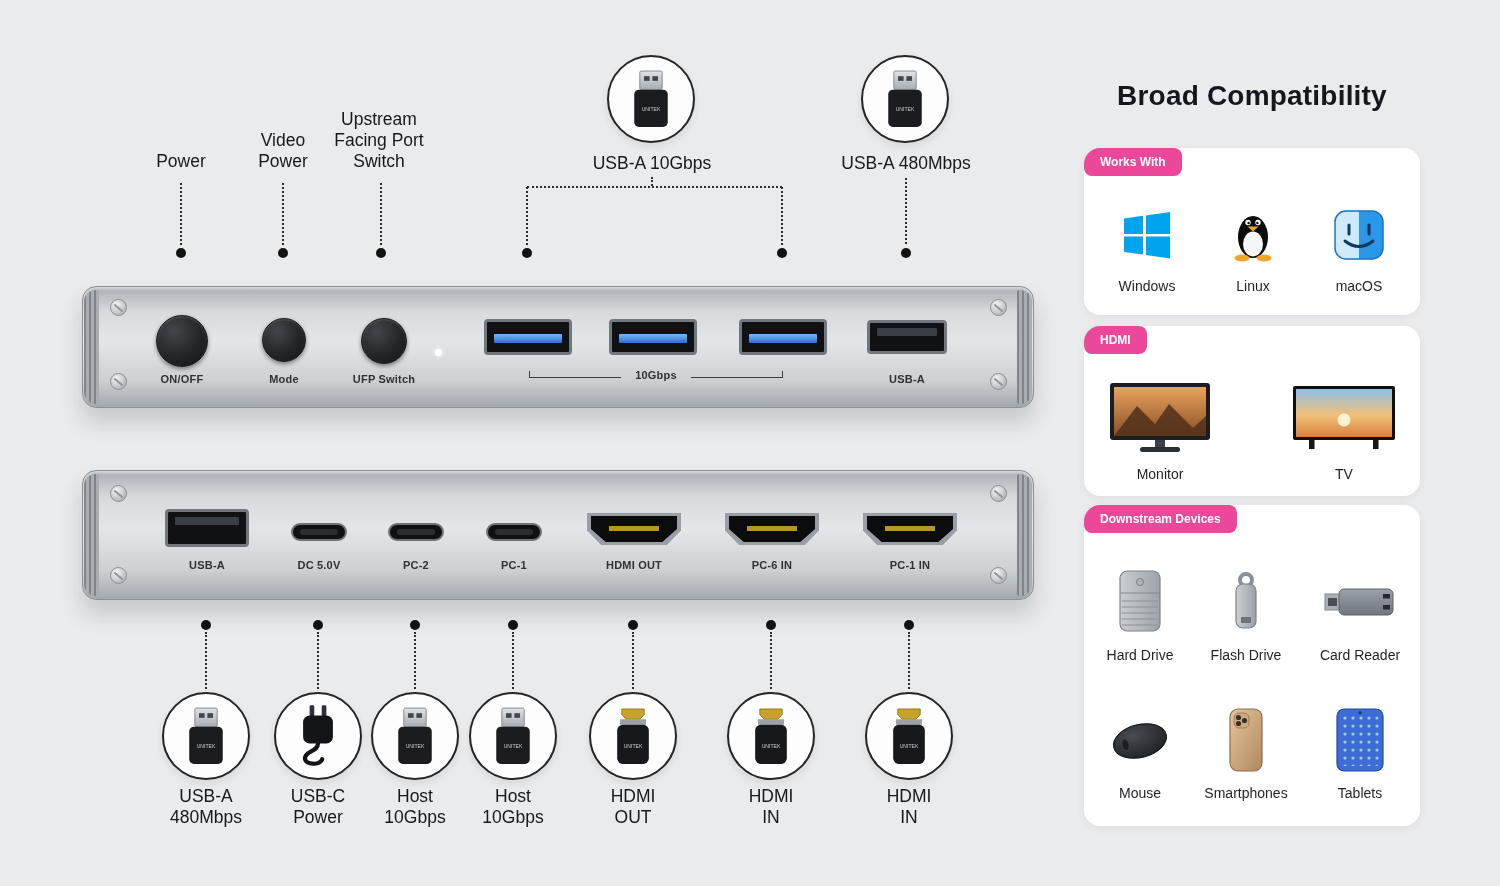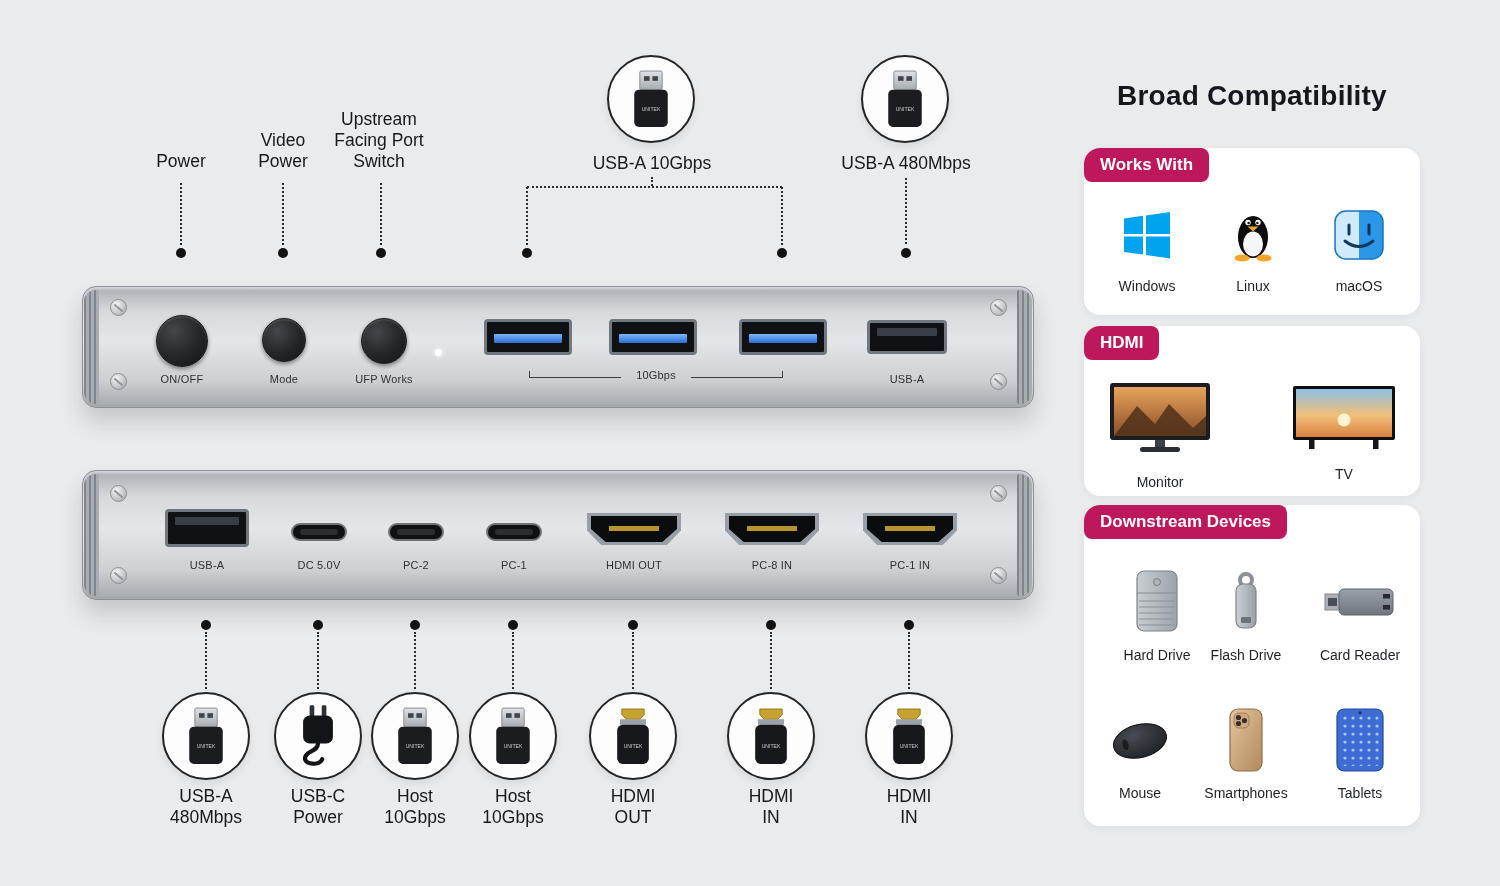--- a/index.html
+++ b/index.html
@@ -22,41 +22,41 @@
   .cap{position:absolute;top:3px;bottom:3px;width:15px;
     background:repeating-linear-gradient(90deg,#7f858b 0 2px,#a7adb2 2px 5px)}
   .cap.left{left:1px;border-radius:12px 2px 2px 12px}
   .cap.right{right:1px;border-radius:2px 12px 12px 2px}
   .screw{position:absolute;width:17px;height:17px;border-radius:50%;border:1px solid #8a9095;
     background:radial-gradient(circle at 35% 30%,#f3f5f6,#c6cbcf 55%,#9ba1a6)}
   .screw::after{content:"";position:absolute;left:2px;right:2px;top:6.5px;height:2px;background:#90969b;transform:rotate(40deg)}
   .knob{position:absolute;border-radius:50%;border:1px solid #17191b;
     background:radial-gradient(circle at 34% 30%,#43464b,#232528 55%,#121315);
     box-shadow:0 2px 4px rgba(0,0,0,.45), inset 0 1px 2px rgba(255,255,255,.18)}
-  .dev-label{position:absolute;font-size:11px;font-weight:400;color:#2e3237;text-align:center;letter-spacing:.2px}
+  .dev-label{position:absolute;font-size:11px;font-weight:700;color:#2e3237;text-align:center;letter-spacing:.2px}
   .led{position:absolute;width:7px;height:7px;border-radius:50%;background:#fff;box-shadow:0 0 5px #fff}
 
   .usb-port{position:absolute;width:88px;height:36px;background:#101114;border:3px solid #71777e;border-radius:4px}
   .usb-port::after{content:"";position:absolute;left:7px;right:7px;top:12px;height:9px;
     background:linear-gradient(180deg,#79b6ff,#2e6fd2);border-radius:1px}
   .usb-port.black{width:80px;height:34px}
   .usb-port.black::after{background:#3a3f45;top:5px;height:8px}
   .usbc{position:absolute;width:56px;height:18px;border-radius:9px;background:#101114;border:2px solid #6e747b}
   .usbc::after{content:"";position:absolute;left:7px;right:7px;top:4px;bottom:4px;border-radius:4px;background:#2a2d31}
   .hdmi-port{position:absolute;width:94px;height:32px}
   .hdmi-port .outer{position:absolute;inset:0;background:#989fa6;clip-path:polygon(0 0,100% 0,100% 55%,85% 100%,15% 100%,0 55%)}
   .hdmi-port .inner{position:absolute;inset:3px 4px;background:#0b0c0e;clip-path:polygon(0 0,100% 0,100% 50%,83% 100%,17% 100%,0 50%)}
   .hdmi-port .pins{position:absolute;left:22px;right:22px;top:13px;height:5px;background:#b9952e}
   .bracket-seg{position:absolute;height:7px;border-bottom:1.6px solid #3a3e43}
   .bracket-seg.l{border-left:1.6px solid #3a3e43}
   .bracket-seg.r{border-right:1.6px solid #3a3e43}
 
   .panel-heading{position:absolute;font-size:28px;font-weight:700;color:#15171e;text-align:center;letter-spacing:.2px}
   .card{position:absolute;width:336px;background:#fff;border-radius:16px;box-shadow:0 2px 8px rgba(30,35,45,.06)}
-  .badge{position:absolute;left:0;top:0;background:#be185d;color:#fff;font-size:17px;font-weight:700;
+  .badge{position:absolute;left:0;top:0;background:#ec4899;color:#fff;font-size:12px;font-weight:700;
     padding:7px 16px;border-radius:16px 8px 8px 8px}
   .comp-item{position:absolute;display:flex;flex-direction:column;align-items:center}
   .comp-icon{display:flex;align-items:center;justify-content:center}
   .comp-label{font-size:14px;color:#1e2126;font-weight:400;margin-top:12px;white-space:nowrap}
   .defs-holder{position:absolute;width:0;height:0;overflow:hidden}
 </style>
 </head>
 <body>
 
 <div class="canvas">
@@ -134,21 +134,21 @@
     <div class="screw" style="left:907px;top:12px"></div>
     <div class="screw" style="left:907px;top:86px"></div>
 
     <div class="knob" style="left:73px;top:28px;width:52px;height:52px"></div>
     <div class="dev-label" style="left:59px;top:86px;width:80px">ON/OFF</div>
 
     <div class="knob" style="left:179px;top:31px;width:44px;height:44px"></div>
     <div class="dev-label" style="left:161px;top:86px;width:80px">Mode</div>
 
     <div class="knob" style="left:278px;top:31px;width:46px;height:46px"></div>
-    <div class="dev-label" style="left:254px;top:86px;width:94px">UFP Works</div>
+    <div class="dev-label" style="left:254px;top:86px;width:94px">UFP Switch</div>
 
     <div class="led" style="left:352px;top:62px"></div>
 
     <div class="usb-port" style="left:401px;top:32px"></div>
     <div class="usb-port" style="left:526px;top:32px"></div>
     <div class="usb-port" style="left:656px;top:32px"></div>
     <div class="bracket-seg l" style="left:446px;top:84px;width:92px"></div>
     <div class="bracket-seg r" style="left:608px;top:84px;width:92px"></div>
     <div class="dev-label" style="left:538px;top:82px;width:70px">10Gbps</div>
 
@@ -181,21 +181,21 @@
       <div class="inner"></div>
       <div class="pins"></div>
     </div>
     <div class="dev-label" style="left:511px;top:88px;width:80px">HDMI OUT</div>
 
     <div class="hdmi-port" style="left:642px;top:42px">
       <div class="outer"></div>
       <div class="inner"></div>
       <div class="pins"></div>
     </div>
-    <div class="dev-label" style="left:649px;top:88px;width:80px">PC-8 IN</div>
+    <div class="dev-label" style="left:649px;top:88px;width:80px">PC-6 IN</div>
 
     <div class="hdmi-port" style="left:780px;top:42px">
       <div class="outer"></div>
       <div class="inner"></div>
       <div class="pins"></div>
     </div>
     <div class="dev-label" style="left:787px;top:88px;width:80px">PC-1 IN</div>
   </div>
 
   <div class="dot" style="left:201px;top:620px"></div>
@@ -336,21 +336,21 @@
                 <stop offset="1" stop-color="#8a4f28"></stop>
               </linearGradient>
             </defs>
           <rect x="3" y="1" width="100" height="57" rx="3" fill="#1b1d21"></rect>
           <rect x="7" y="5" width="92" height="49" fill="url(#gMonSky)"></rect>
           <polygon points="7,54 30,24 48,42 62,22 86,46 99,34 99,54" fill="#50301a" opacity="0.85"></polygon>
           <rect x="48" y="58" width="10" height="7" fill="#3d4146"></rect>
           <rect x="33" y="65" width="40" height="5" rx="2.5" fill="#2b2f34"></rect>
         </svg>
       </div>
-      <div class="comp-label" style="margin-top:16px">Monitor</div>
+      <div class="comp-label" style="margin-top:8px">Monitor</div>
     </div>
 
     <div class="comp-item" style="left:195px;top:52px;width:130px">
       <div class="comp-icon" style="height:80px">
         <svg width="106" height="66" viewBox="0 0 106 66">
           <defs>
               <linearGradient id="gTvSky" x1="0" y1="0" x2="0" y2="1">
             <stop offset="0" stop-color="#8fc0e4"></stop>
                 <stop offset="0.55" stop-color="#f2c07a"></stop>
                 <stop offset="1" stop-color="#d9813f"></stop>
@@ -363,21 +363,21 @@
           <rect x="82" y="55" width="5.5" height="9" fill="#15171a"></rect>
         </svg>
       </div>
       <div class="comp-label" style="margin-top:8px">TV</div>
     </div>
   </div>
 
   <div class="card" style="left:1084px;top:505px;height:321px">
     <div class="badge">Downstream Devices</div>
 
-    <div class="comp-item" style="left:21px;top:64px;width:104px">
+    <div class="comp-item" style="left:4px;top:64px;width:104px">
       <div class="comp-icon" style="height:66px">
         <svg width="56" height="66" viewBox="0 0 56 66">
           <defs>
               <linearGradient id="gHdd" x1="0" y1="0" x2="1" y2="0">
             <stop offset="0" stop-color="#c9ced2"></stop>
                 <stop offset="1" stop-color="#9da3a9"></stop>
               </linearGradient>
             </defs>
           <rect x="8" y="2" width="40" height="60" rx="7" fill="url(#gHdd)" stroke="#7d8389" stroke-width="1.2"></rect>
           <path d="M8 24 h40" stroke="#858b91" stroke-width="1"></path>

